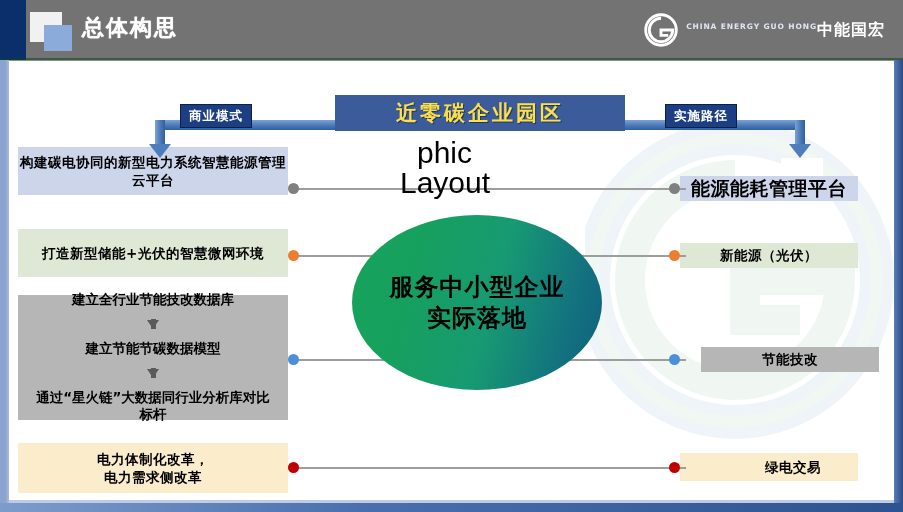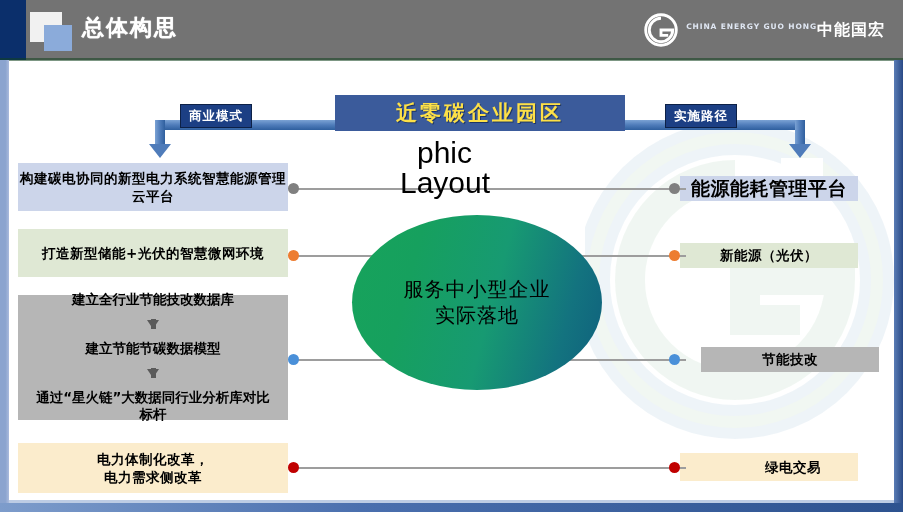--- a/index.html
+++ b/index.html
@@ -132,21 +132,21 @@
 
   
   .ellipse {
     position:absolute; left:352px; top:215px; width:250px; height:175px;
     border-radius:50%;
     background: linear-gradient(105deg,#17a35b 0%, #16a05e 25%, #179a72 55%, #13737f 82%, #0f5f7d 100%);
     z-index:5;
     display:flex; align-items:center; justify-content:center;
   }
   .ellipse-text {
-    text-align:center; color:#000000; font-size:20px; font-weight:normal;
+    text-align:center; color:#000000; font-size:24px; font-weight:bold;
     line-height:1.28; letter-spacing:1px;
   }
 
   
   .conn {
     position:absolute; height:1.5px; background:#9d9d9d; z-index:3;
   }
   .dot {
     position:absolute; width:11px; height:11px; border-radius:50%; z-index:6;
   }
@@ -160,21 +160,21 @@
     text-align:center; font-weight:bold; color:#000000; line-height:1.35;
     letter-spacing:.5px;
   }
 
   .bx-blue  { background:#ccd5ea; }
   .bx-green { background:#dfe8d4; }
   .bx-gray  { background:#b6b6b6; }
   .bx-cream { background:#fbeccc; }
 
   
-  #lbox1 { left:18px; top:163px;  width:270px; height:48px; }
+  #lbox1 { left:18px; top:147px;  width:270px; height:48px; }
   #lbox2 { left:18px; top:229px;  width:270px; height:48px; }
   #lbox3 { left:18px; top:295px;  width:270px; height:125px;
            flex-direction:column; gap:8px; }
   #lbox4 { left:18px; top:443px;  width:270px; height:50px; }
 
   
   #rbox1 { left:680px; top:176px; width:178px; height:25px; }
   #rbox2 { left:680px; top:243px; width:178px; height:25px; }
   #rbox3 { left:701px; top:347px; width:178px; height:25px; }
   #rbox4 { left:680px; top:453px; width:178px; height:28px;padding-left:48px; }

